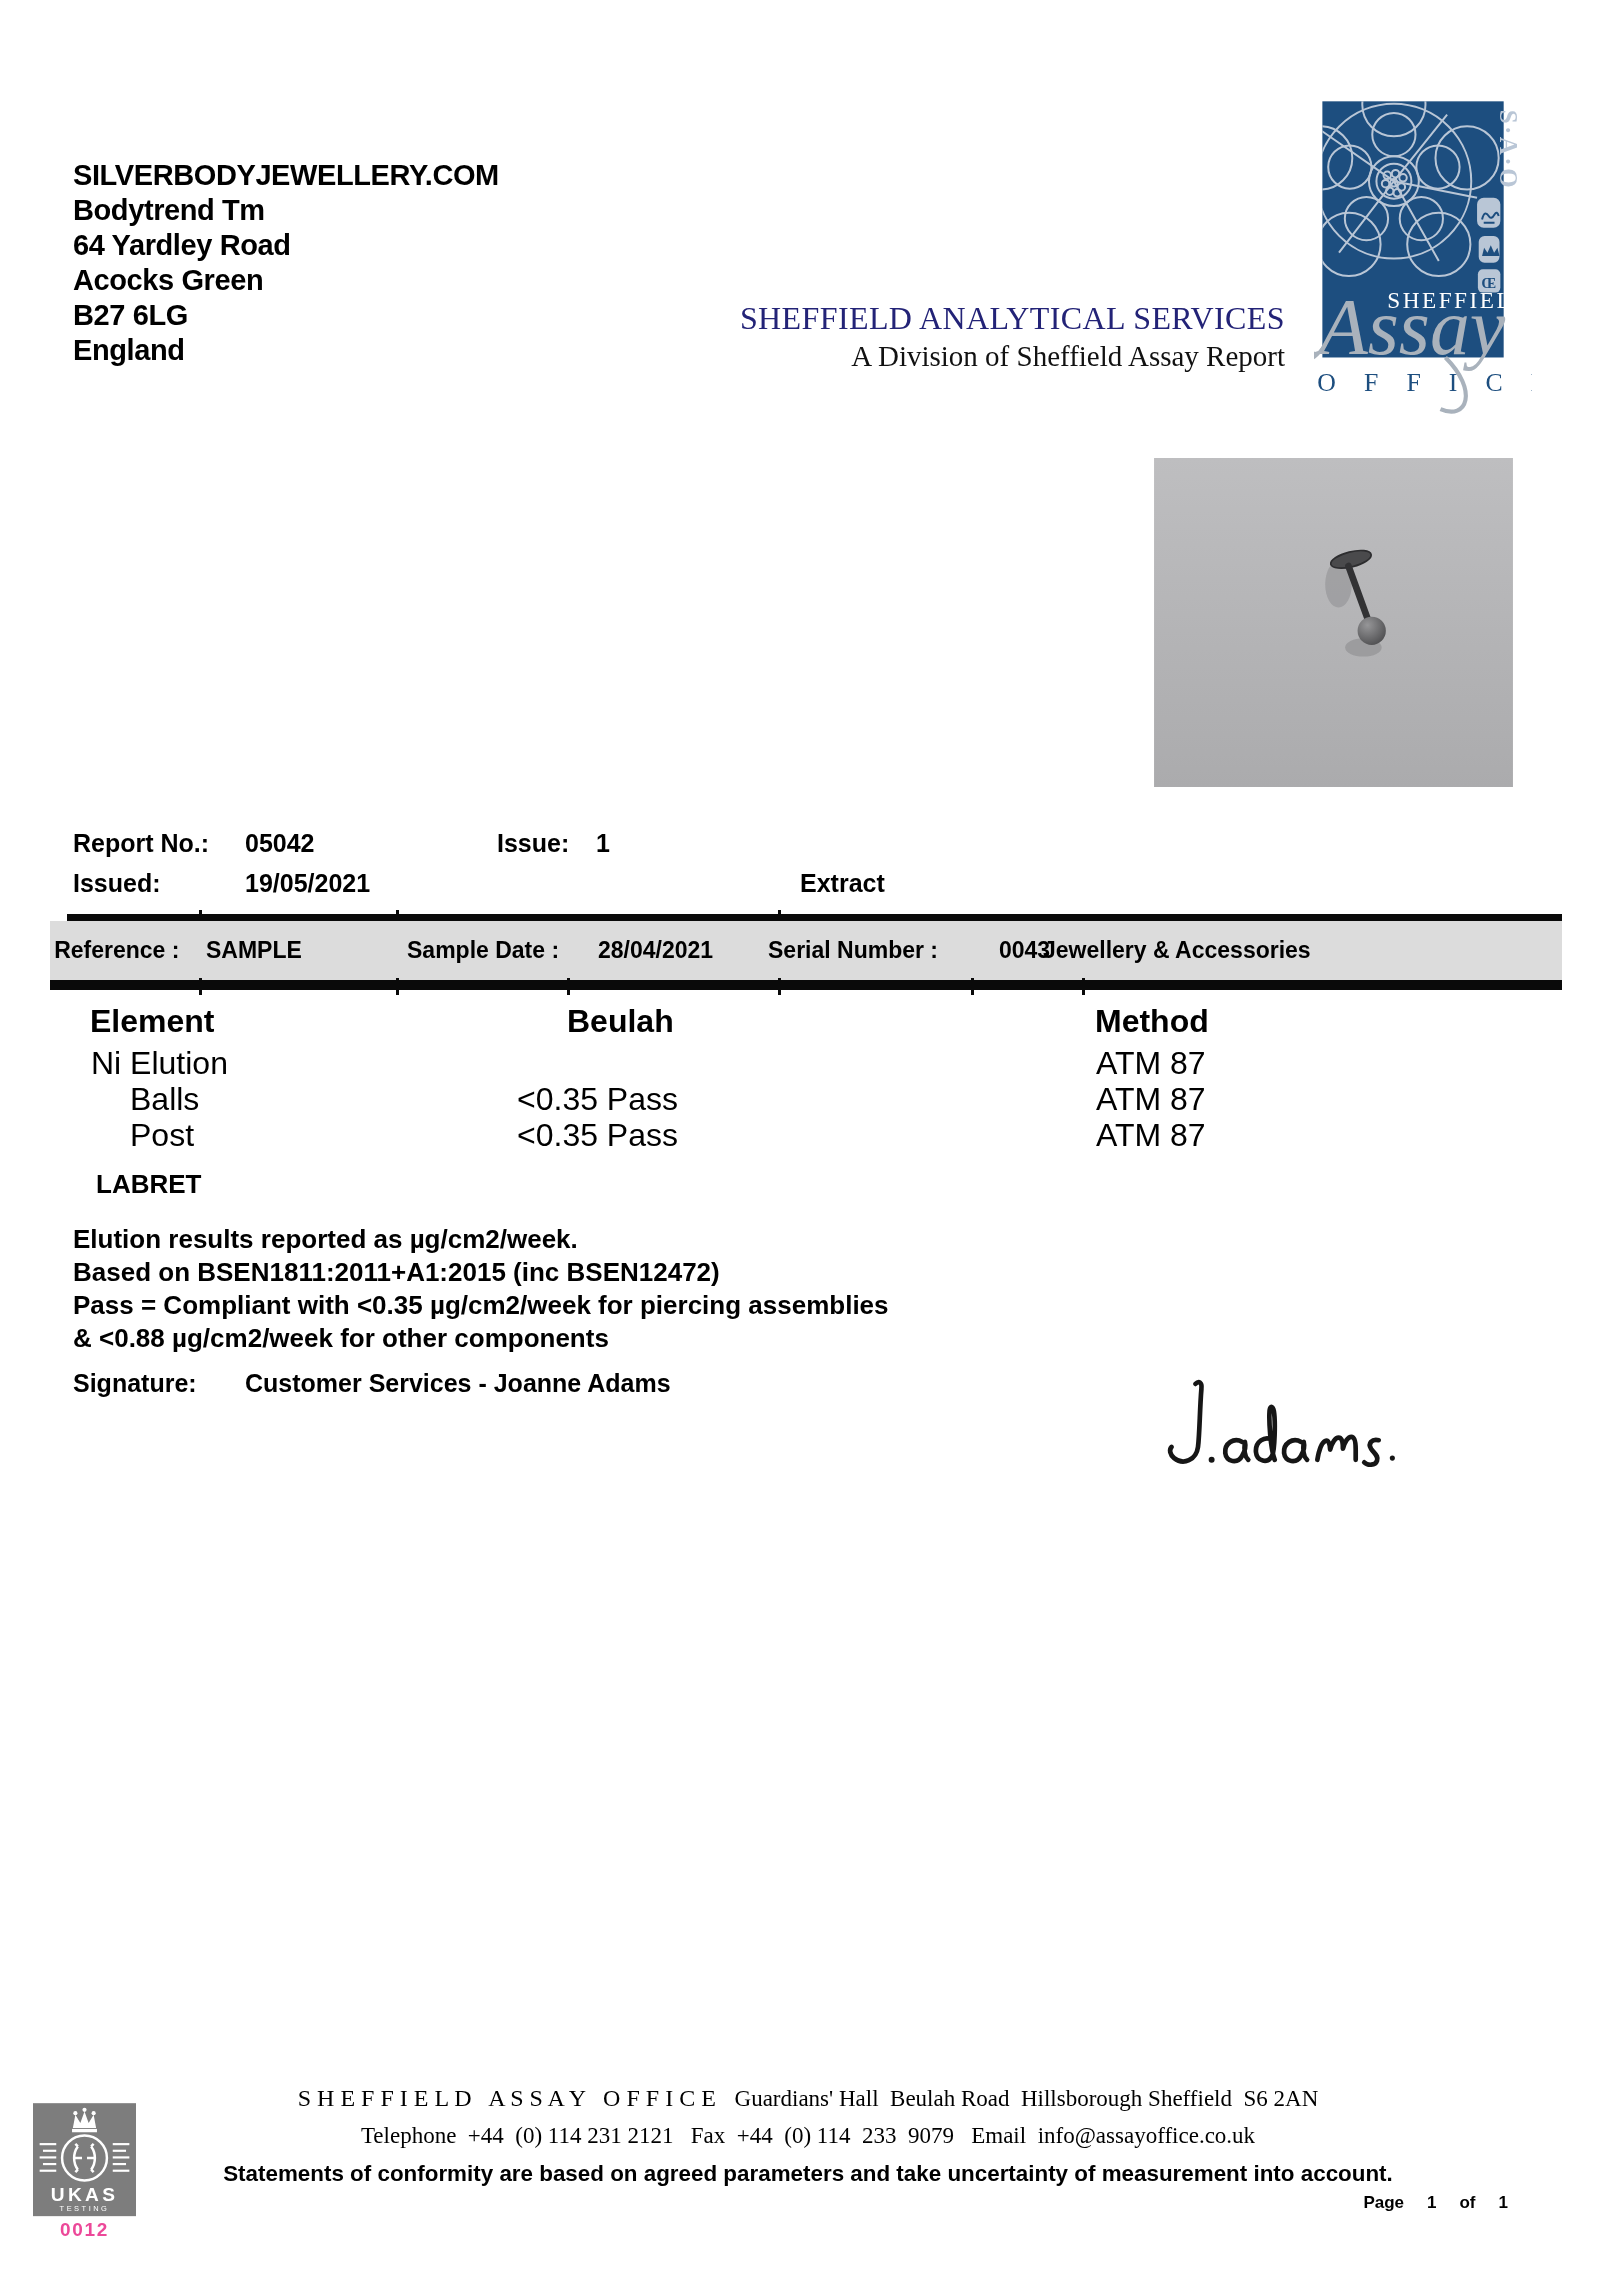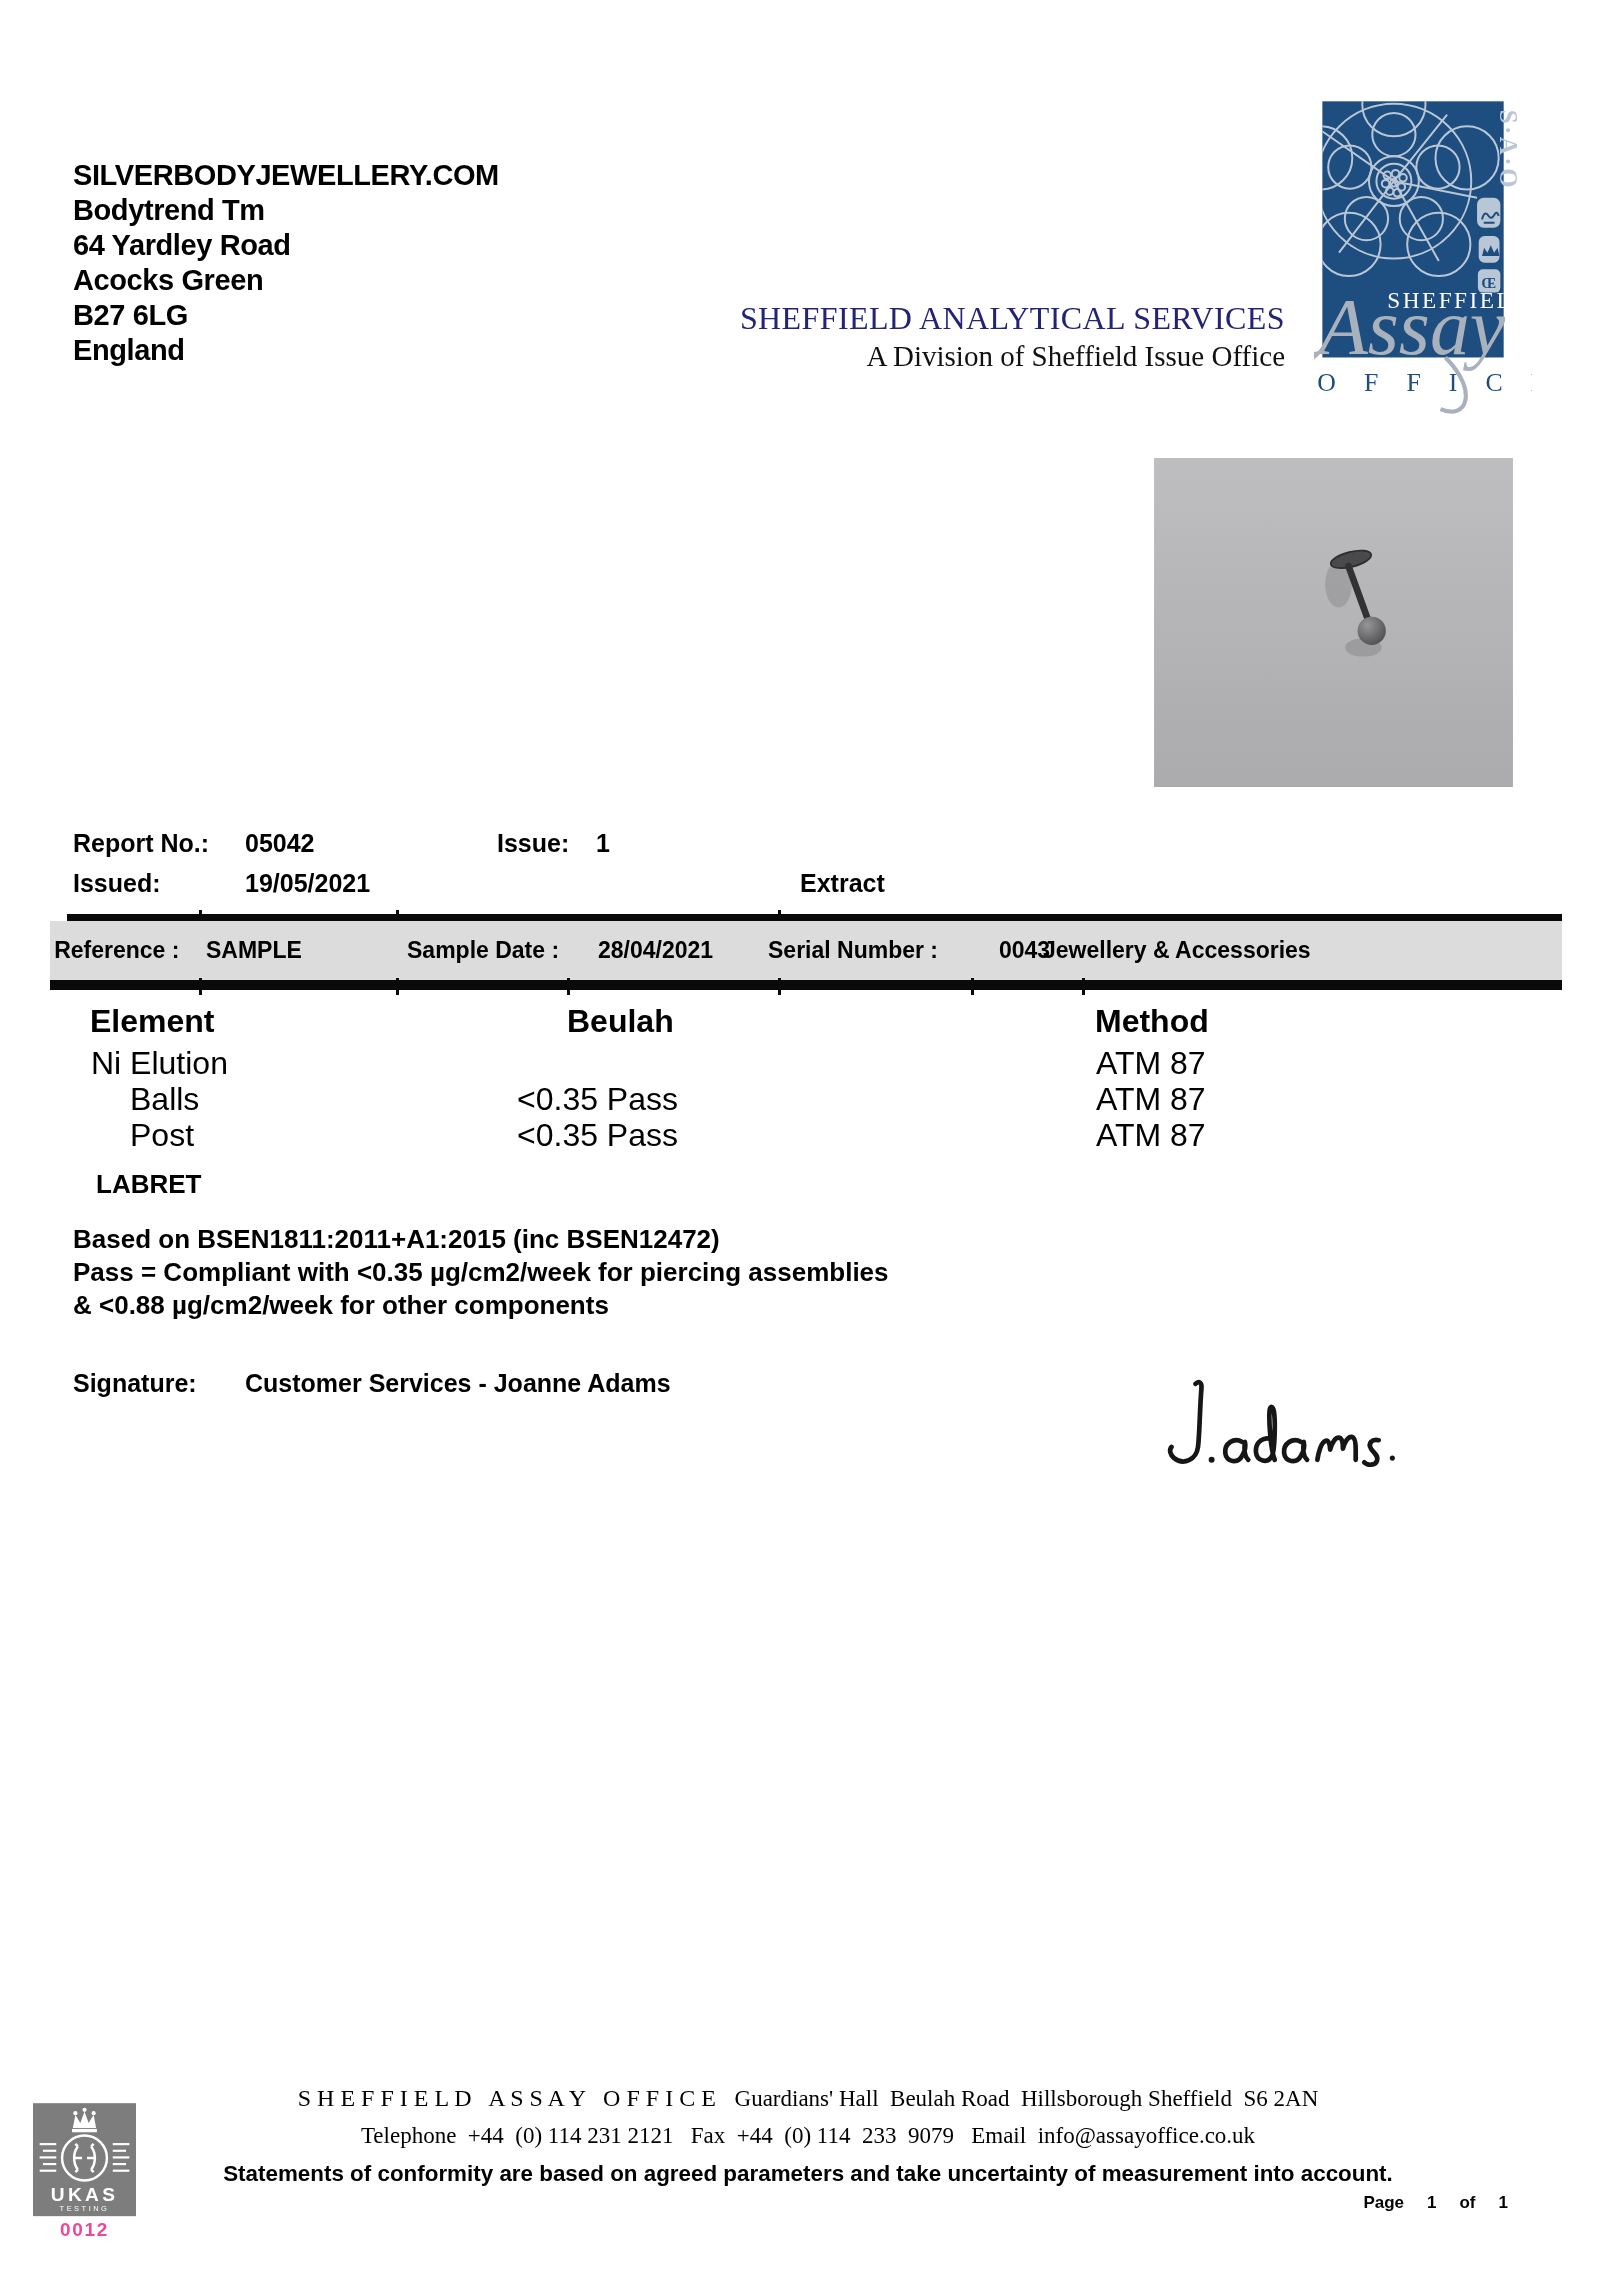--- a/index.html
+++ b/index.html
@@ -52,21 +52,21 @@
     <div>SILVERBODYJEWELLERY.COM</div>
     <div>Bodytrend Tm</div>
     <div>64 Yardley Road</div>
     <div>Acocks Green</div>
     <div>B27 6LG</div>
     <div>England</div>
   </div>
 
   <div class="abs brand-title-wrap">
     <div class="brand-title">SHEFFIELD ANALYTICAL SERVICES</div>
-    <div class="brand-subtitle">A Division of Sheffield Issue Office</div>
+    <div class="brand-subtitle">A Division of Sheffield Assay Report</div>
   </div>
 
   <svg class="abs" style="left:1314px; top:98px;" width="218" height="331" viewBox="0 0 262 398">
     <defs>
       <clipPath id="boxclip">
           <rect x="10" y="4" width="218" height="308"></rect>
         </clipPath>
     </defs>
     <rect x="10" y="4" width="218" height="308" fill="#1d4e7f"></rect>
 
@@ -183,20 +183,21 @@
   </div>
   <div>
     <div class="abs cell" style="left:130px;  top:1117px;">Post</div>
     <div class="abs cell" style="left:517px;  top:1117px;">&lt;0.35 Pass</div>
     <div class="abs cell" style="left:1096px; top:1117px;">ATM 87</div>
   </div>
 
   <div class="abs b" style="left:96px; top:1169px; font-size:26px;">LABRET</div>
 
   <div class="abs notes">
+    <div>Elution results reported as µg/cm2/week.</div>
     <div>Based on BSEN1811:2011+A1:2015 (inc BSEN12472)</div>
     <div>Pass = Compliant with &lt;0.35 µg/cm2/week for piercing assemblies</div>
     <div>&amp; &lt;0.88 µg/cm2/week for other components</div>
   </div>
 
   <div class="abs b" style="left:73px;  top:1369px; font-size:25px;">Signature:</div>
   <div class="abs b" style="left:245px; top:1369px; font-size:25px;">Customer Services - Joanne Adams</div>
 
   <svg class="abs" style="left:1159px; top:1372px;" width="257" height="104" viewBox="0 0 300 122">
     <g stroke="#161616" stroke-width="5.5" fill="none" stroke-linecap="round" stroke-linejoin="round">

